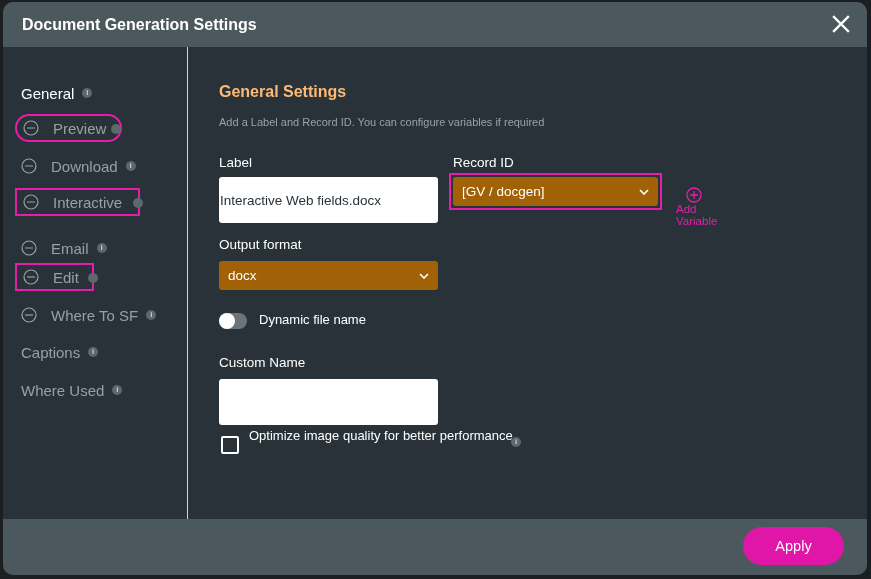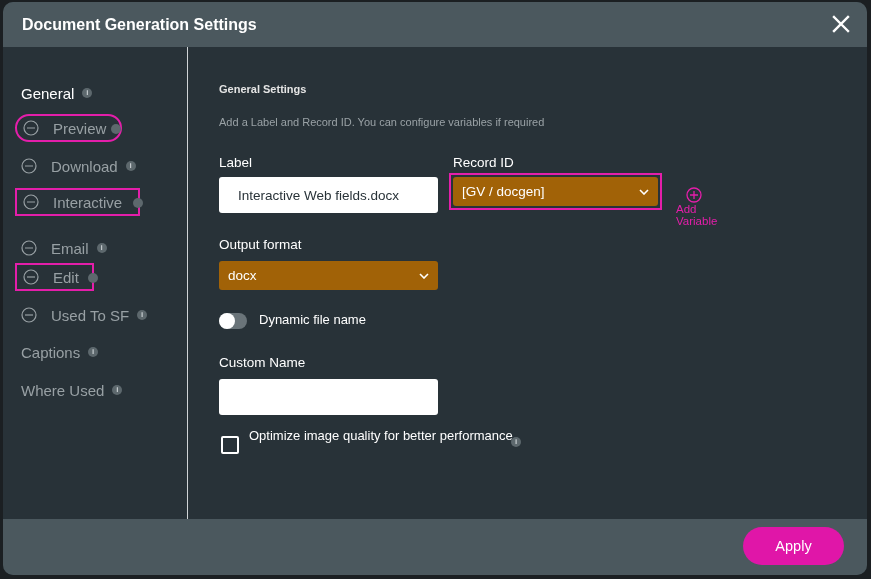--- a/index.html
+++ b/index.html
@@ -9,24 +9,24 @@
   .title{position:absolute;left:19px;top:14px;color:#fff;font-size:16px;font-weight:bold;}
   .close{position:absolute;right:14px;top:10px;width:24px;height:24px;cursor:pointer;}
   .sidebar{position:absolute;left:0;top:45px;width:184px;height:472px;border-right:1px solid #d0d4d6;}
   .nav-item{position:absolute;left:12px;height:28px;display:flex;align-items:center;color:#98a0a4;font-size:15px;}
   .nav-item.active{color:#fff;}
   .nav-item .minus{width:16px;height:16px;margin-left:6px;margin-right:14px;}
   .nav-item.plain{padding-left:6px;}
   .hl{border:2px solid #e41eaa;box-sizing:border-box;}
   .info{display:inline-block;width:10px;height:10px;border-radius:50%;background:#5d686d;color:#c9cfd2;font-size:8px;line-height:10px;text-align:center;margin-left:8px;font-weight:bold;}
   .content{position:absolute;left:216px;top:45px;}
-  .h2{position:absolute;left:0;top:36px;color:#e5e5e5;font-size:11px;font-weight:bold;white-space:nowrap;}
+  .h2{position:absolute;left:0;top:36px;color:#fdba74;font-size:16px;font-weight:bold;white-space:nowrap;}
   .sub{position:absolute;left:0;top:69px;color:#9aa2a6;font-size:11px;white-space:nowrap;}
   .lbl{position:absolute;color:#fff;font-size:13.5px;white-space:nowrap;}
-  .input{position:absolute;background:#fff;border-radius:3px;height:36px;width:219px;box-sizing:border-box;padding:0 19px;display:flex;align-items:center;color:#283238;font-size:13.5px;}
+  .input{position:absolute;background:#fff;border-radius:3px;height:46px;width:219px;box-sizing:border-box;padding:0 1px;display:flex;align-items:center;color:#283238;font-size:13.5px;}
   .select{position:absolute;background:#a16207;border-radius:3px;height:29px;box-sizing:border-box;padding:0 9px;display:flex;align-items:center;justify-content:space-between;color:#fff;font-size:13.5px;}
   .chev{width:10px;height:6px;}
   .addvar{position:absolute;left:457px;top:140px;display:flex;align-items:center;color:#e41eaa;font-size:11.5px;cursor:pointer;}
   .addvar svg{margin-right:6px;}
   .toggle{position:absolute;left:0;top:266px;width:28px;height:16px;border-radius:8px;background:#6a7479;cursor:pointer;}
   .toggle .knob{position:absolute;left:0;top:0;width:16px;height:16px;border-radius:50%;background:#fff;}
   .checkbox{position:absolute;left:2px;top:389px;width:14px;height:14px;border:2px solid #fff;border-radius:2px;cursor:pointer;}
   .footer{position:absolute;left:0;top:517px;width:100%;height:56px;background:#4b585e;}
   .apply{position:absolute;left:740px;top:8px;width:101px;height:38px;border-radius:19px;background:#e016a8;color:#fff;font-size:14.5px;border:none;display:flex;align-items:center;justify-content:center;cursor:pointer;font-family:"Liberation Sans",sans-serif;}
 </style>
@@ -86,21 +86,21 @@
           <path d="M4 8H12" stroke="#98a0a4" stroke-width="1.2"></path>
         </svg>
       <span>Edit</span>
     </div>
     <span class="info" style="position:absolute;left:85px;top:226px;margin:0;"></span>
     <div class="nav-item" style="top:254px;">
       <svg class="minus" viewBox="0 0 16 16">
           <circle cx="8" cy="8" r="7" fill="none" stroke="#98a0a4" stroke-width="1.2"></circle>
           <path d="M4 8H12" stroke="#98a0a4" stroke-width="1.2"></path>
         </svg>
-      <span>Used To SF</span>
+      <span>Where To SF</span>
       <span class="info">i</span>
     </div>
     <div class="nav-item plain" style="top:291px;">
       <span>Captions</span>
       <span class="info">i</span>
     </div>
     <div class="nav-item plain" style="top:329px;">
       <span>Where Used</span>
       <span class="info">i</span>
     </div>

